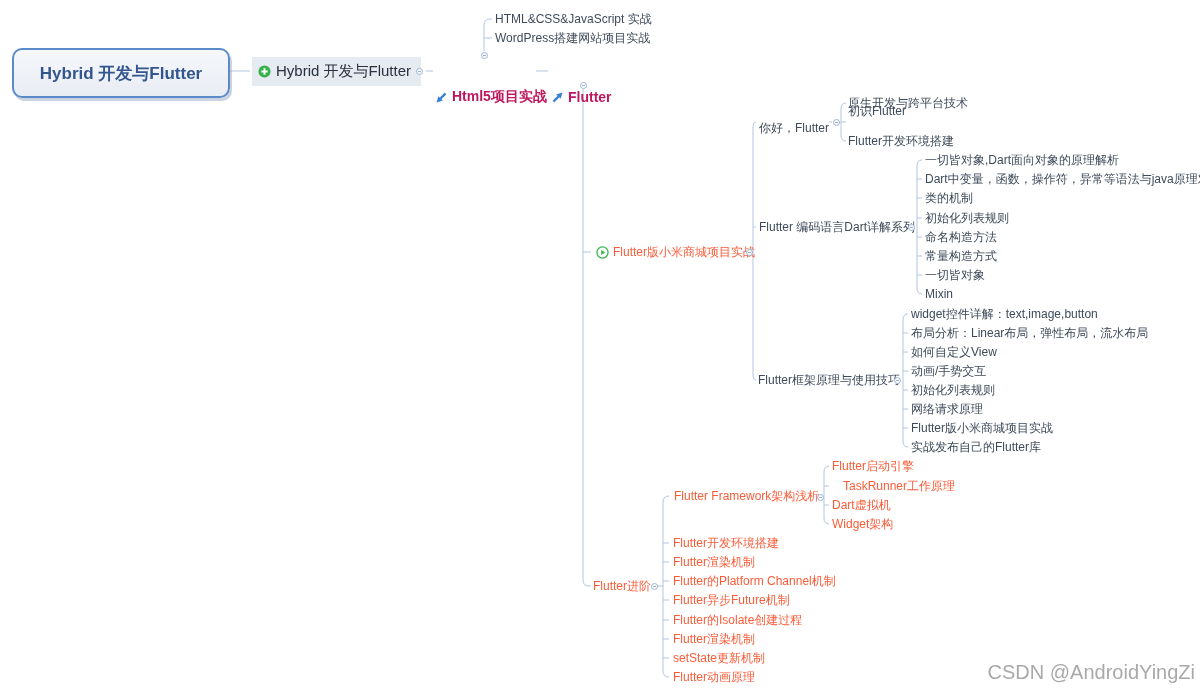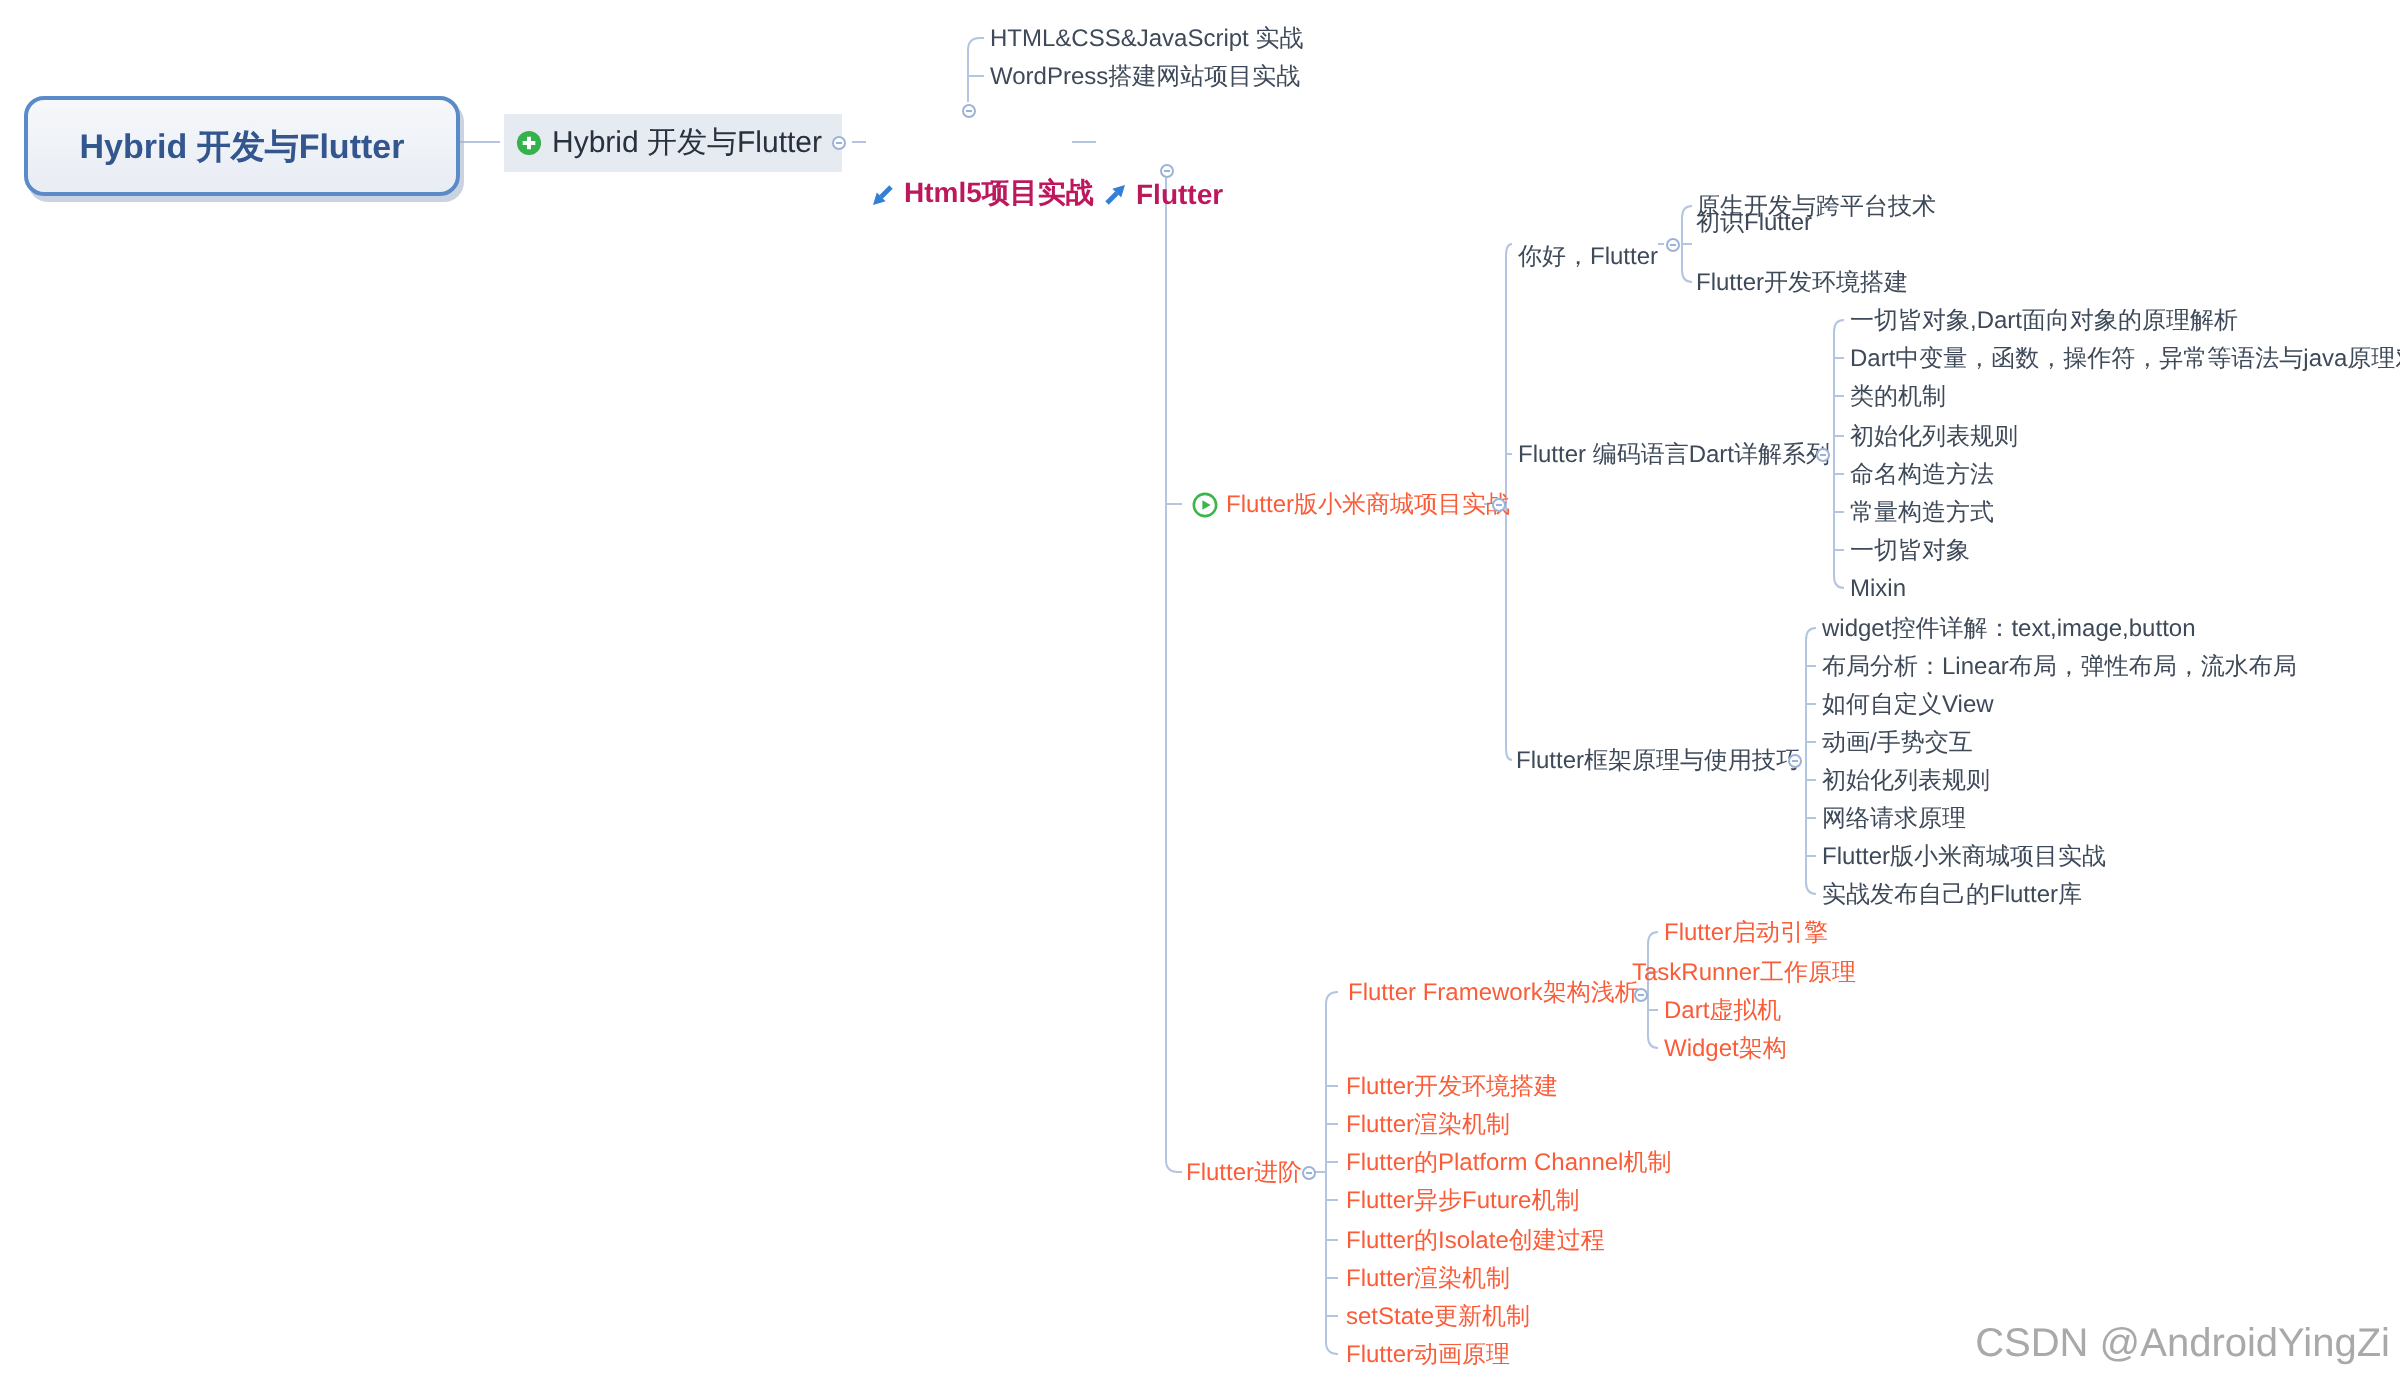--- a/index.html
+++ b/index.html
@@ -154,21 +154,21 @@
 <div class="leaf" style="left:911px;top:363px">动画/手势交互</div>
 <div class="leaf" style="left:911px;top:382px">初始化列表规则</div>
 <div class="leaf" style="left:911px;top:401px">网络请求原理</div>
 <div class="leaf" style="left:911px;top:420px">Flutter版小米商城项目实战</div>
 <div class="leaf" style="left:911px;top:439px">实战发布自己的Flutter库</div>
 
 <div class="leaf orange" style="left:593px;top:578px">Flutter进阶</div>
 
 <div class="leaf orange" style="left:674px;top:488px">Flutter Framework架构浅析</div>
 <div class="leaf orange" style="left:832px;top:458px">Flutter启动引擎</div>
-<div class="leaf orange" style="left:816px;top:478px">TaskRunner工作原理</div>
+<div class="leaf orange" style="left:843px;top:478px">TaskRunner工作原理</div>
 <div class="leaf orange" style="left:832px;top:497px">Dart虚拟机</div>
 <div class="leaf orange" style="left:832px;top:516px">Widget架构</div>
 
 <div class="leaf orange" style="left:673px;top:535px">Flutter开发环境搭建</div>
 <div class="leaf orange" style="left:673px;top:554px">Flutter渲染机制</div>
 <div class="leaf orange" style="left:673px;top:573px">Flutter的Platform Channel机制</div>
 <div class="leaf orange" style="left:673px;top:592px">Flutter异步Future机制</div>
 <div class="leaf orange" style="left:673px;top:612px">Flutter的Isolate创建过程</div>
 <div class="leaf orange" style="left:673px;top:631px">Flutter渲染机制</div>
 <div class="leaf orange" style="left:673px;top:650px">setState更新机制</div>

